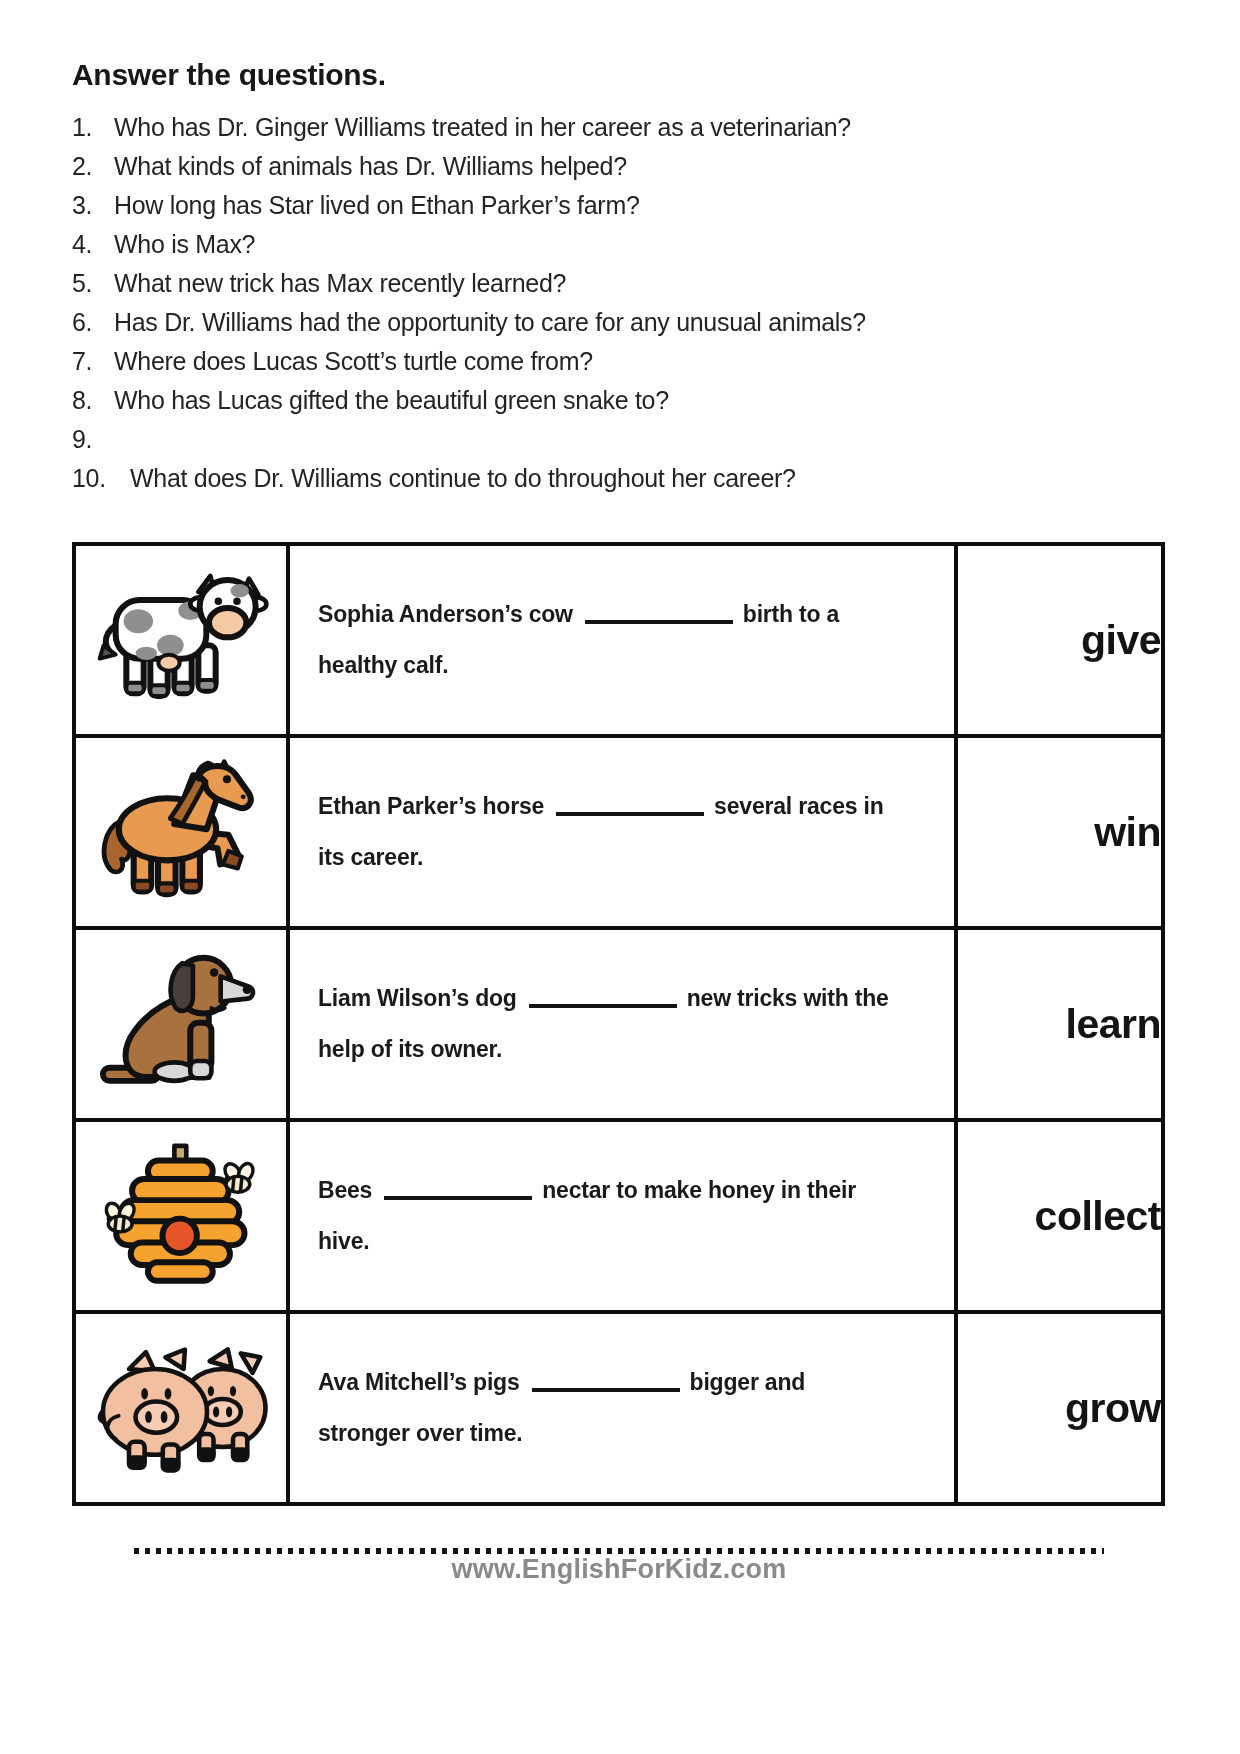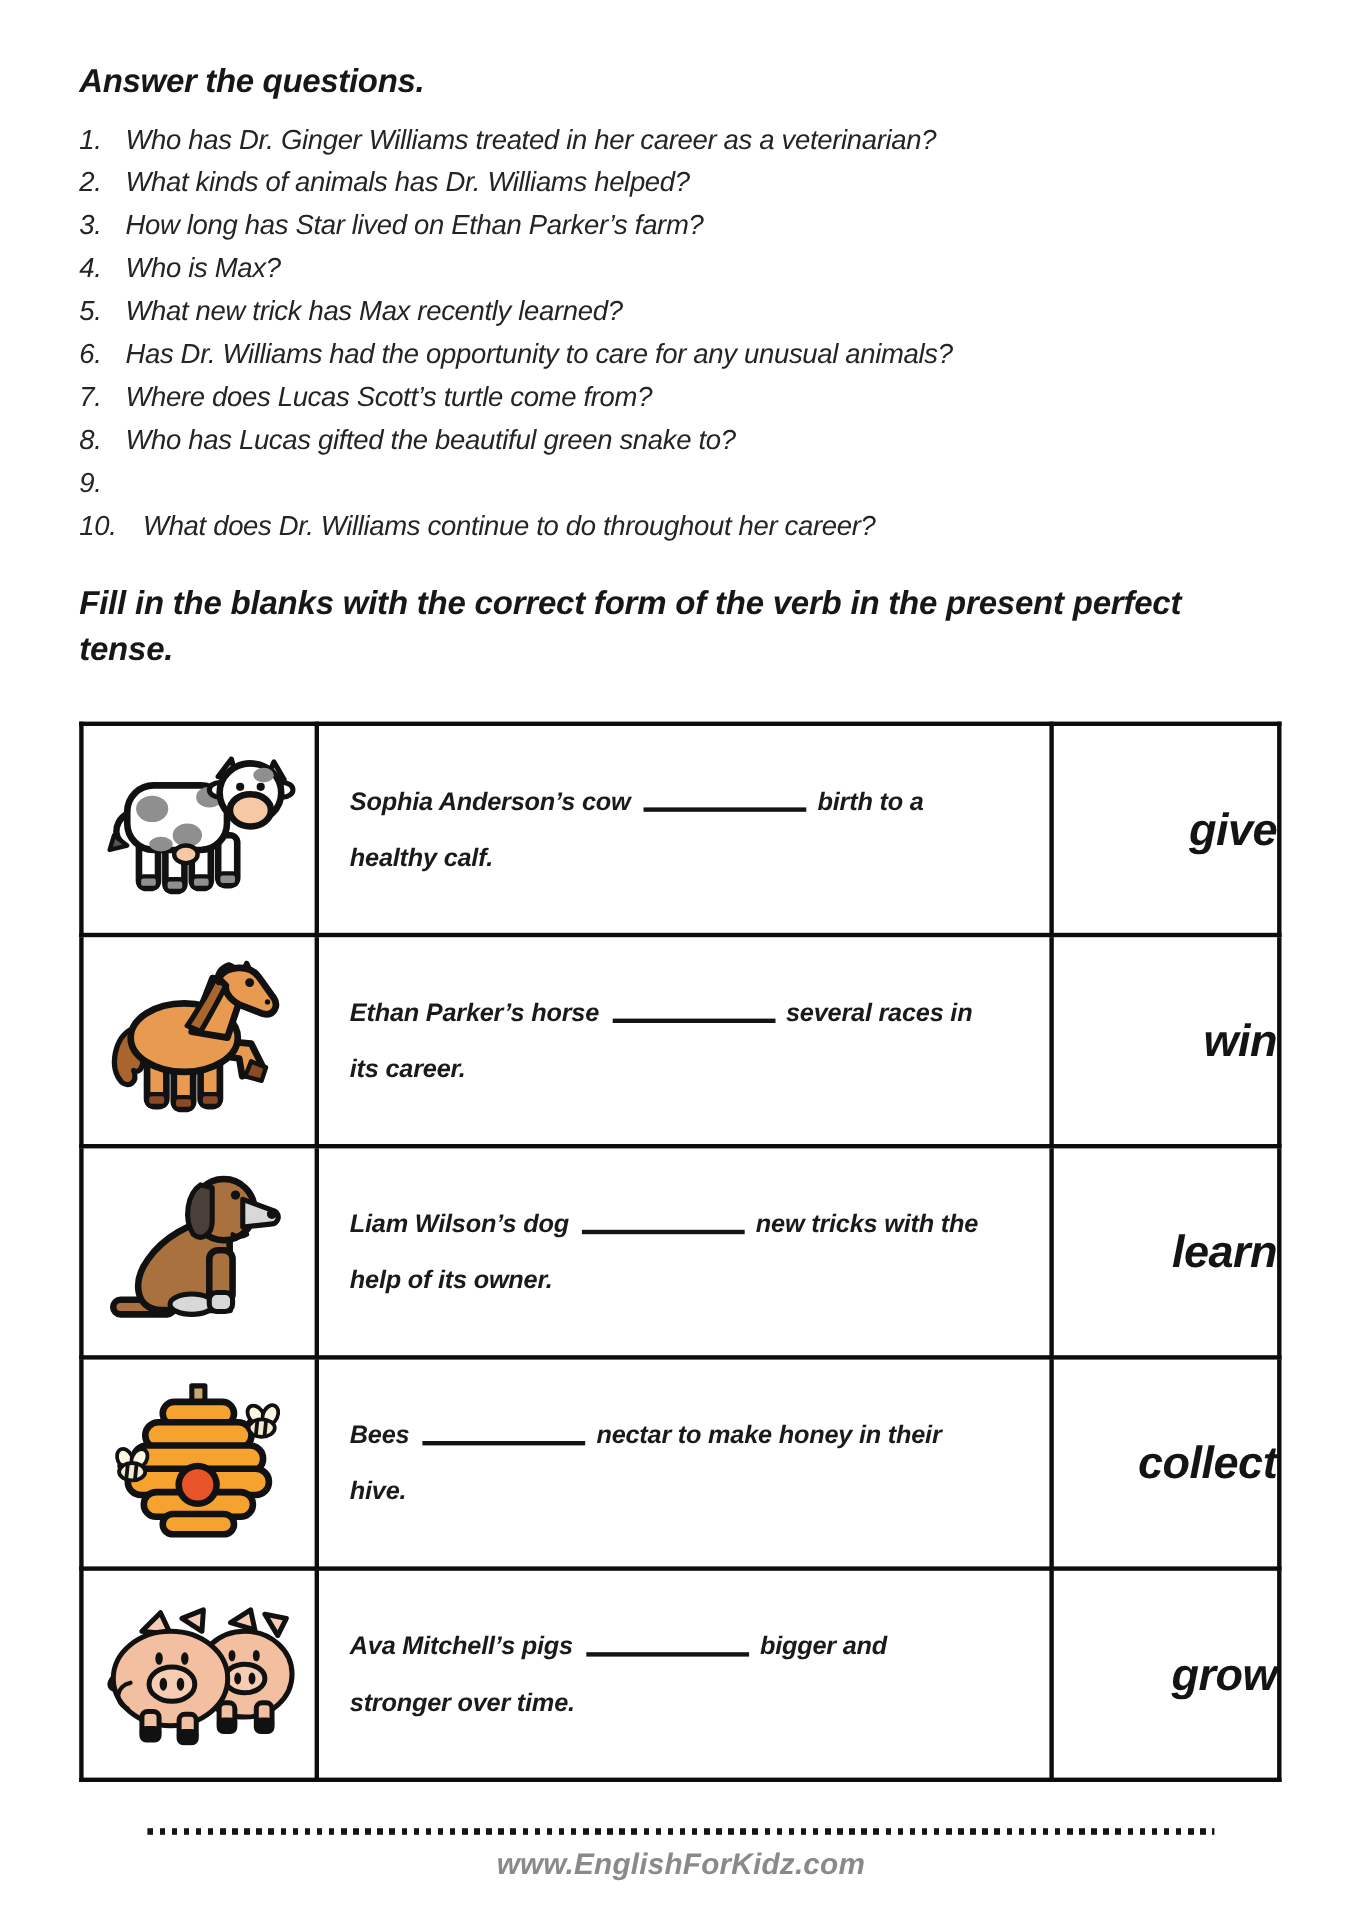--- a/index.html
+++ b/index.html
@@ -4,21 +4,20 @@
 <style>
   * { margin: 0; padding: 0; box-sizing: border-box; }
   html, body { background: #ffffff; }
   body { width: 1240px; height: 1754px; overflow: hidden; }
   .page {
     position: relative;
     width: 1240px; height: 1518px;
     background: #ffffff;
     font-family: "Liberation Sans", sans-serif;
     color: #1c1c1c;
-    font-style: italic;
   }
   .content { padding: 58px 74px 0 72px; }
 
   .h-answer {
     font-size: 30px; font-weight: 700; letter-spacing: -0.3px;
     color: #171717;
   }
   .questions { margin-top: 16px; }
   .q-row {
     display: flex; align-items: baseline;
@@ -60,21 +59,21 @@
     margin: 0 10px 0 12px;
   }
   .verb { font-size: 41px; font-weight: 700; letter-spacing: -0.5px; color: #141414; }
 
   .dotted-divider {
     margin: 42px 62px 0 62px;
     height: 6px;
     background: repeating-linear-gradient(to right, #151515 0 5px, transparent 5px 11px);
   }
   .footer-url {
-    margin-top: 12px; text-align: center;
+    margin-top: 0; text-align: center;
     font-size: 27px; font-weight: 700; letter-spacing: 0.2px;
     color: #8a8a8a;
   }
   svg { display: block; margin: 0 auto; }
 </style>
 </head>
 <body>
 
 <div class="page">
   <div class="content">
@@ -116,21 +115,20 @@
       </div>
       <div class="q-row">
         <span class="q-num">9.</span>
       </div>
       <div class="q-row q-ten">
         <span class="q-num">10.</span>
         <span class="q-text">What does Dr. Williams continue to do throughout her career?</span>
       </div>
     </div>
 
-    <div class="h-fill">Fill in the blanks with the correct form of the verb in the present perfect tense.</div>
 
     <table class="fill-table">
       <tbody>
           <tr>
         <td class="cell-img">
 
           <svg viewBox="0 0 132 108" width="176" height="146">
             <g stroke="#111" stroke-width="4.5" stroke-linejoin="round" stroke-linecap="round">
               <path d="M24 42 C12 42 6 54 12 62" fill="none"></path>
               <path d="M8 58 l-3 10 l12 -3 z" fill="#555" stroke-width="3"></path>

